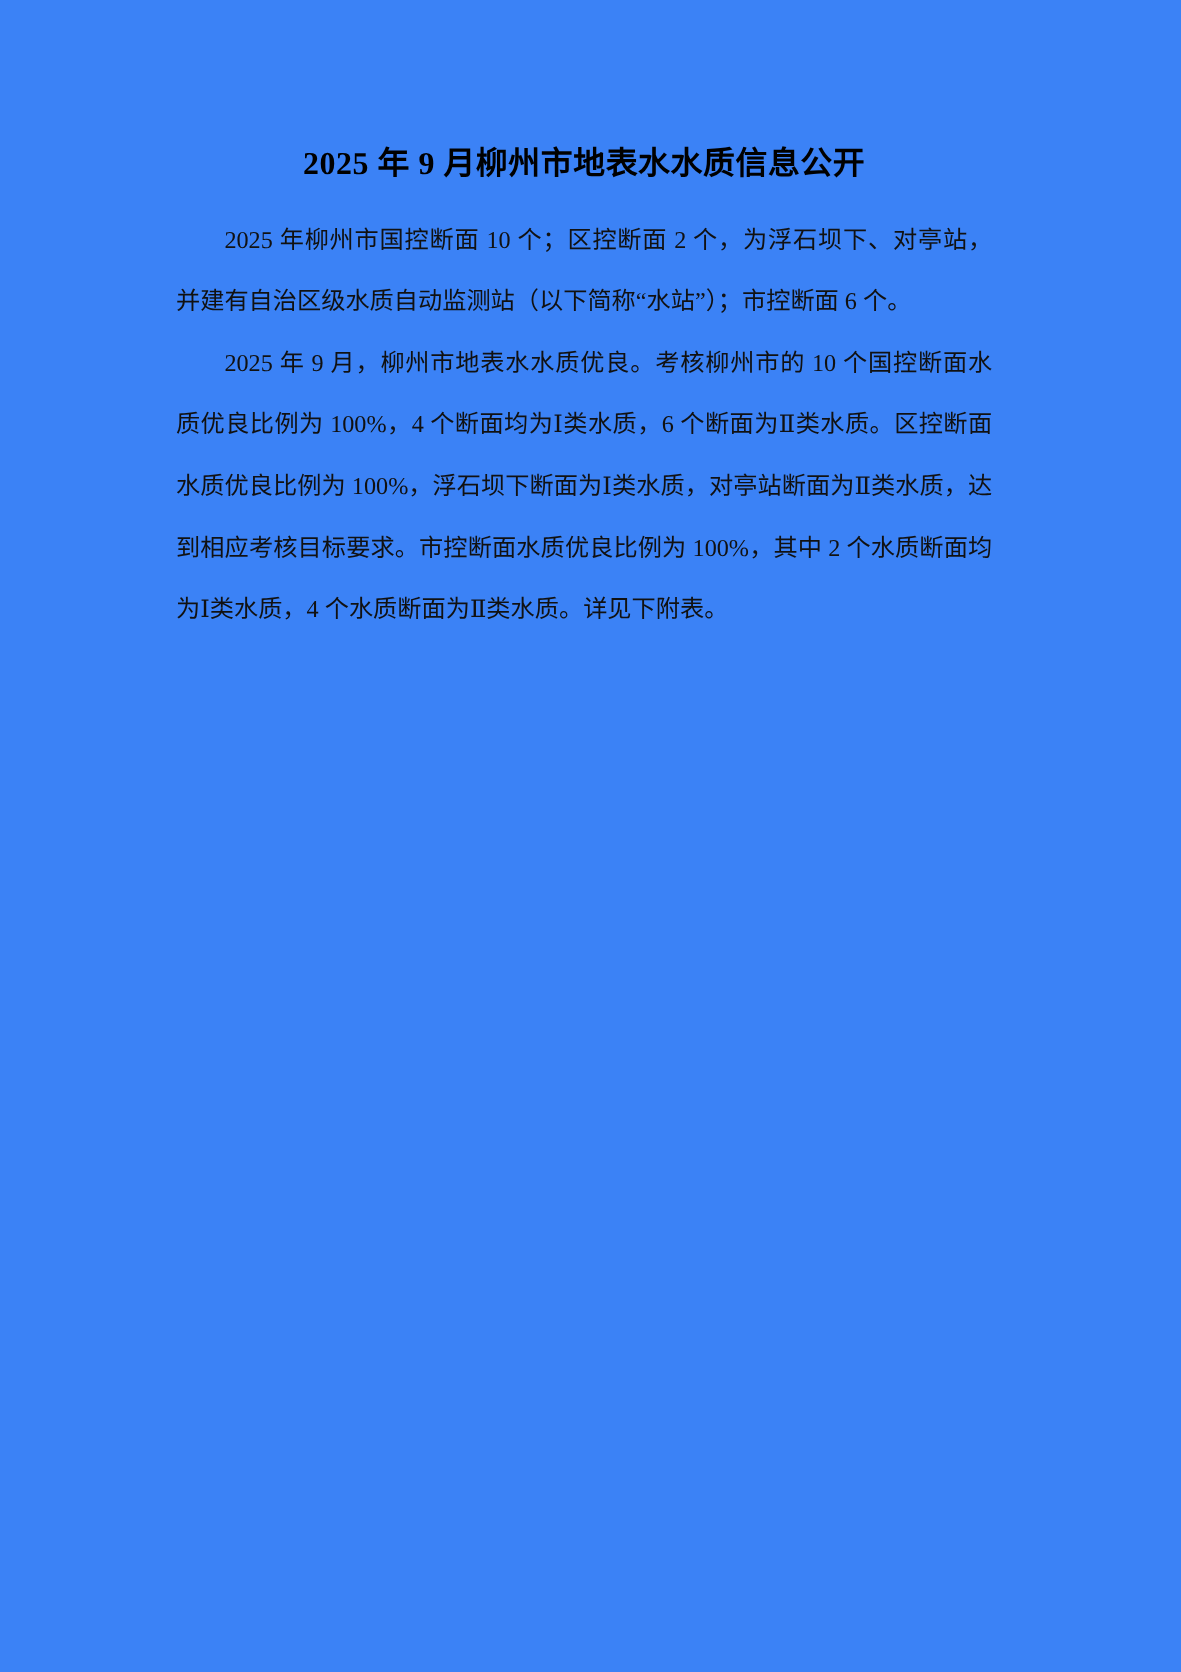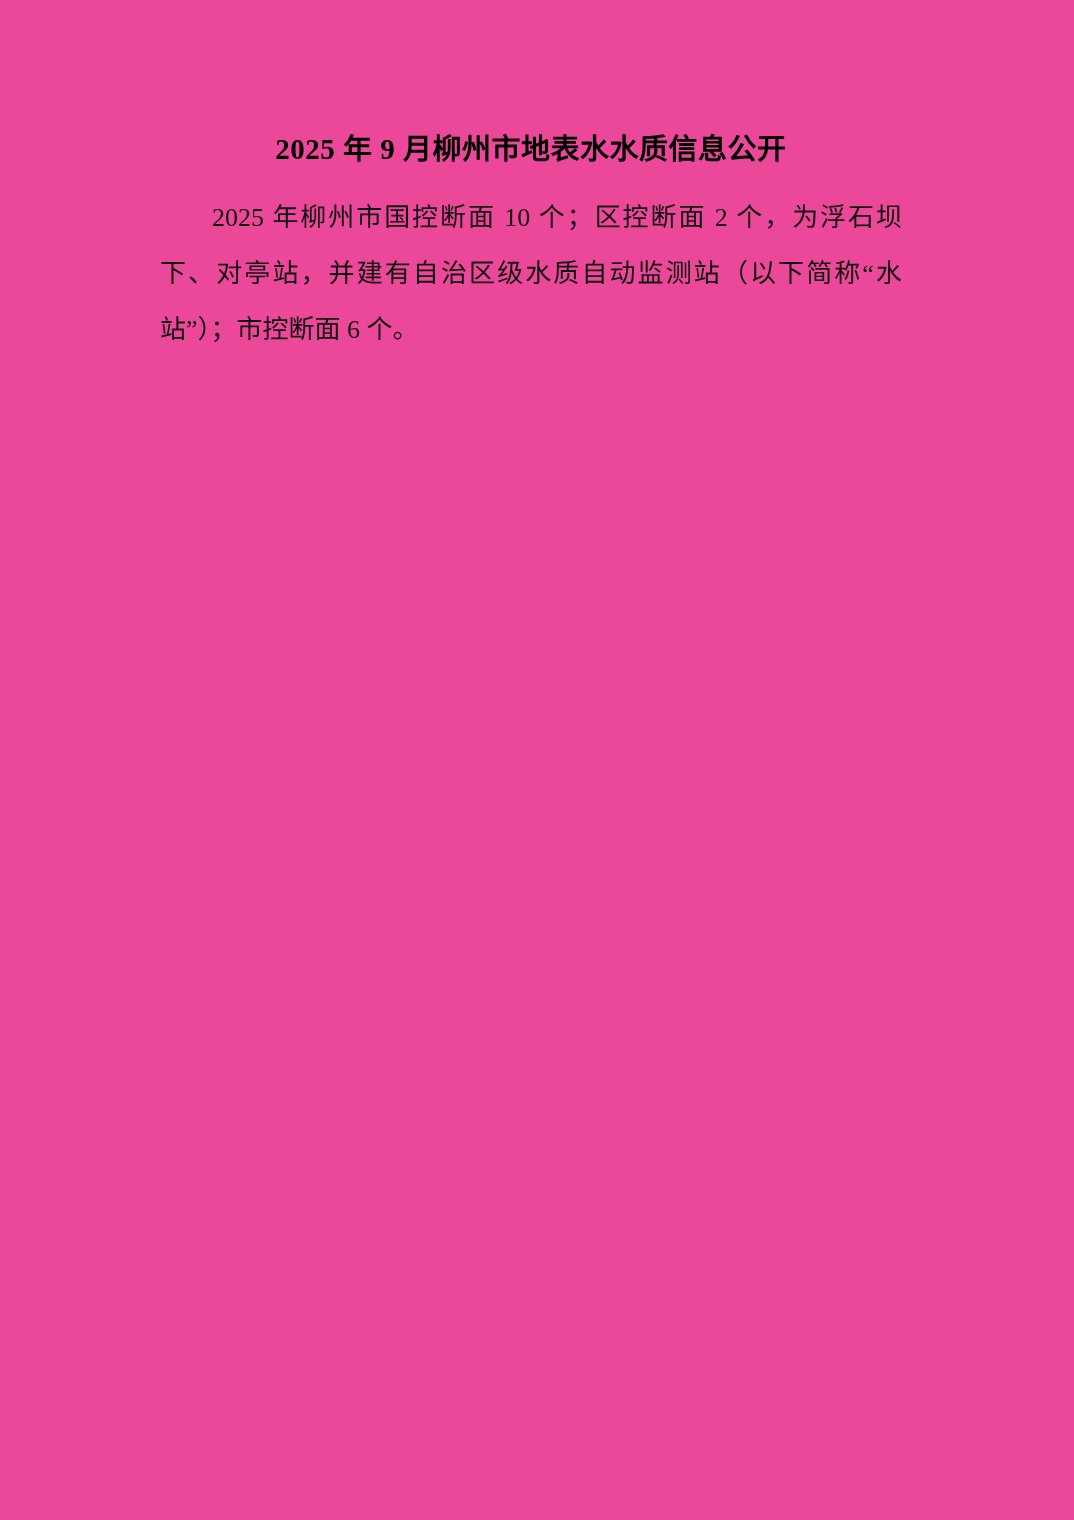--- a/index.html
+++ b/index.html
@@ -5,49 +5,50 @@
   html, body {
     margin: 0;
     padding: 0;
     background: #ffffff;
   }
   .page {
     position: relative;
     width: 1074px;
     height: 1520px;
     margin: 0 auto;
-    background: #ec4899;
+    background: #3b82f6;
     box-sizing: border-box;
     padding: 126px 172px 0 160px;
     font-family: "Liberation Serif", "DejaVu Serif", serif;
     color: #111111;
     overflow: hidden;
   }
   .doc-title {
     margin: 0 0 18px 0;
     font-size: 29px;
     line-height: 46px;
     font-weight: bold;
     text-align: center;
     color: #000000;
     letter-spacing: 0.5px;
   }
   .doc-para {
     margin: 0;
-    font-size: 26px;
+    font-size: 22px;
     line-height: 56px;
     text-align: justify;
     text-justify: inter-ideograph;
     text-indent: 2em;
     word-break: break-all;
     color: #111111;
   }
 </style>
 </head>
 <body>
 
 <div class="page">
   <h1 class="doc-title">2025 年 9 月柳州市地表水水质信息公开</h1>
 
   <p class="doc-para">2025 年柳州市国控断面 10 个；区控断面 2 个，为浮石坝下、对亭站，并建有自治区级水质自动监测站（以下简称“水站”）；市控断面 6 个。</p>
 
 
+  <p class="doc-para">2025 年 9 月，柳州市地表水水质优良。考核柳州市的 10 个国控断面水质优良比例为 100%，4 个断面均为Ⅰ类水质，6 个断面为Ⅱ类水质。区控断面水质优良比例为 100%，浮石坝下断面为Ⅰ类水质，对亭站断面为Ⅱ类水质，达到相应考核目标要求。市控断面水质优良比例为 100%，其中 2 个水质断面均为Ⅰ类水质，4 个水质断面为Ⅱ类水质。详见下附表。</p>
 </div>
 
 </body></html>

